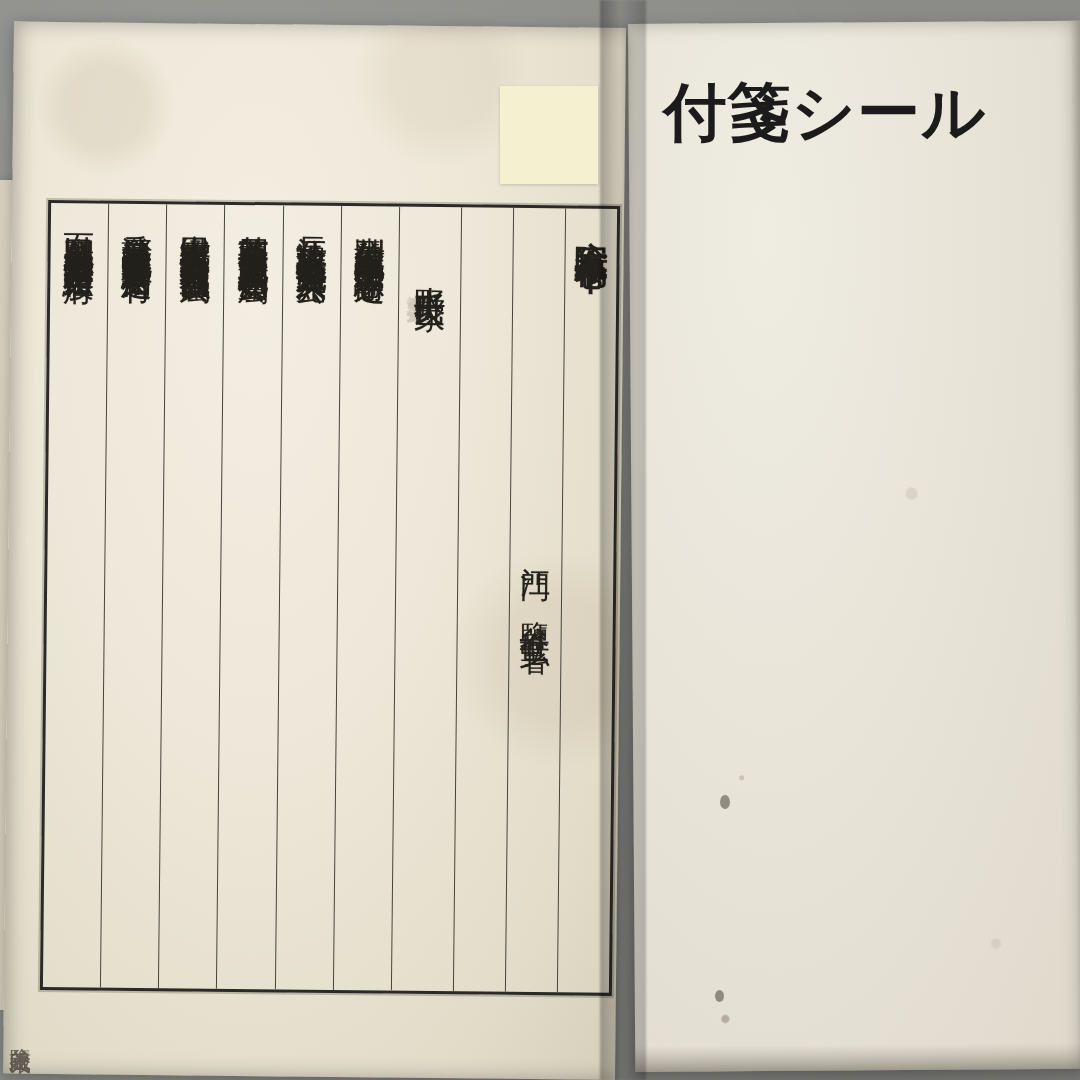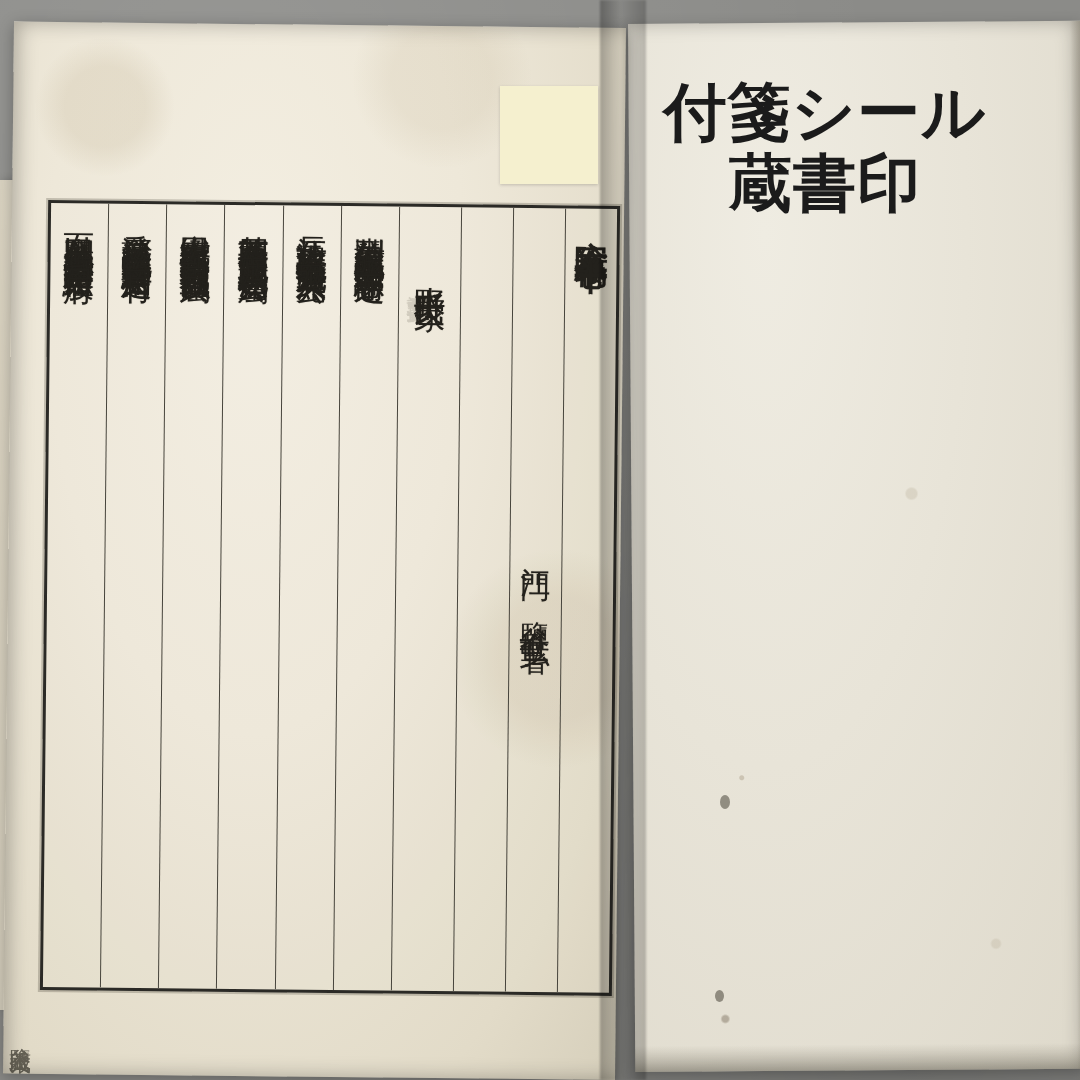--- a/index.html
+++ b/index.html
@@ -288,18 +288,17 @@
 
       <div class="margin-note">鹽谷氏藏本</div>
     </div>
 
     <div class="gutter"></div>
   </div>
 
   <div class="sticky-note"></div>
   <div class="annotation">
     <span>付箋シール</span>
-    <span class="line2">蔵書印</span>
   </div>
 
   <div class="speck" style="left:720px; top:795px; width:10px; height:14px;"></div>
   <div class="speck" style="left:715px; top:990px; width:9px; height:12px;"></div>
 </div>
 
 </body></html>

